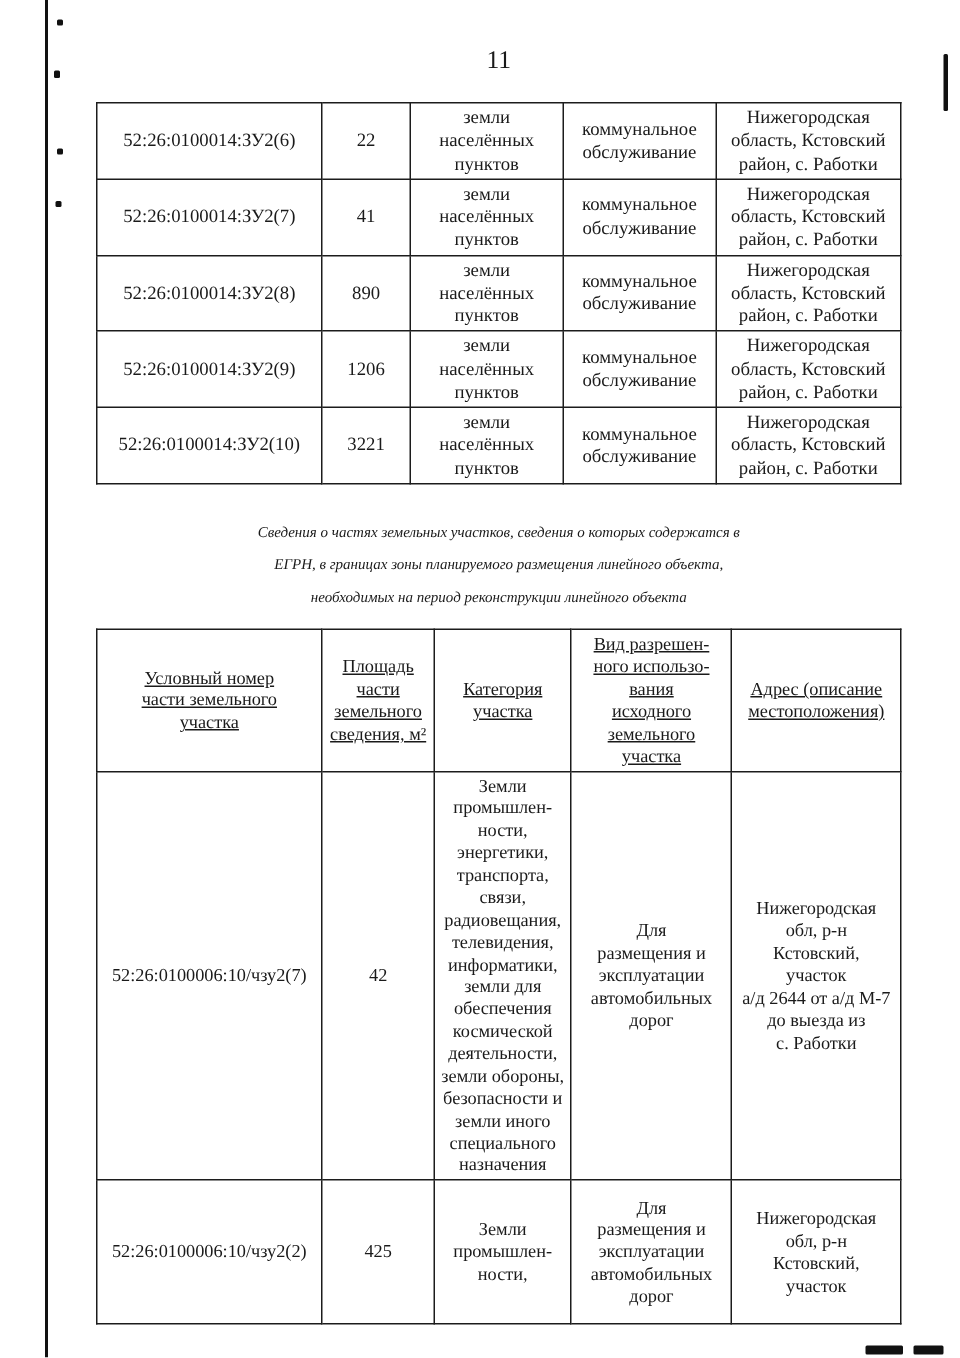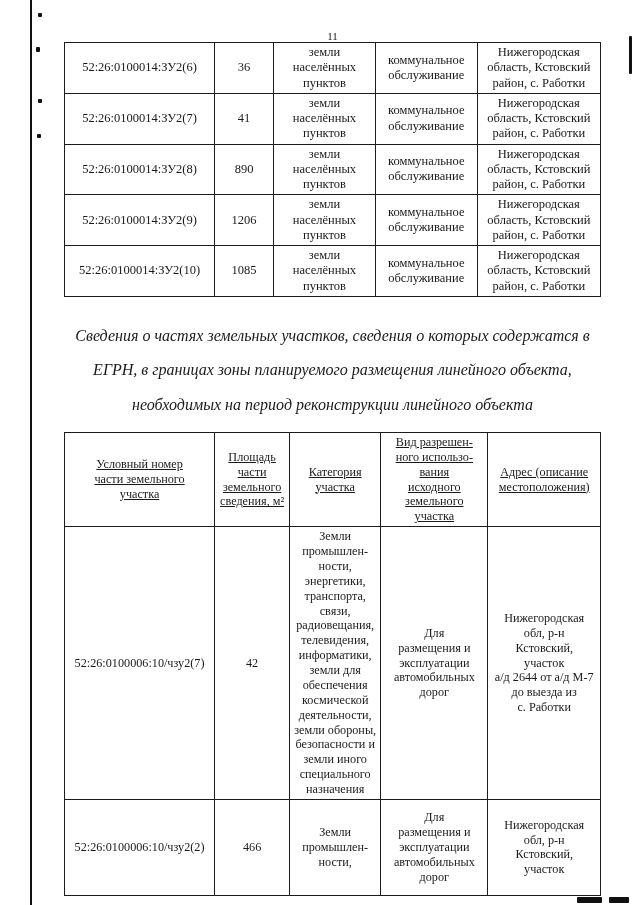--- a/index.html
+++ b/index.html
@@ -20,21 +20,21 @@
   .a3 { left: 38px; top: 99px;  width: 4px; height: 4px; }
   .a4 { left: 37px; top: 134px; width: 4px; height: 4px; }
   .a-right-top { left: 629px; top: 36px; width: 3px; height: 38px; }
   .a-bottom-1 { left: 577px; top: 897px; width: 25px; height: 6px; }
   .a-bottom-2 { left: 609px; top: 897px; width: 20px; height: 6px; }
 
   .content {
     position: absolute; left: 64px; top: 30px; width: 537px;
   }
   .page-number {
-    text-align: center; font-size: 11px; 
+    text-align: center; font-size: 17px; margin-bottom: 18px;
   }
   table {
     border-collapse: collapse; table-layout: fixed; width: 100%;
   }
   td, th {
     border: 1.4px solid #1c1c1c;
     text-align: center; vertical-align: middle;
     padding: 2px 3px;
     white-space: pre-line;
     font-weight: normal;
@@ -43,21 +43,21 @@
   .t1 td { height: 39px; }
   .t1 .c1 { width: 28%; }
   .t1 .c2 { width: 11%; }
   .t1 .c3 { width: 19%; }
   .t1 .c4 { width: 19%; }
   .t1 .c5 { width: 23%; }
 
   .section-heading {
     margin: 22px 0 10px 0;
     font-style: italic;
-    font-size: 16px;
+    font-size: 10px;
     text-align: center;
     line-height: 2.15;
     white-space: pre-line;
   }
 
   .t2 { font-size: 12.2px; line-height: 1.22; }
   .t2 .c1 { width: 28%; }
   .t2 .c2 { width: 14%; }
   .t2 .c3 { width: 17%; }
   .t2 .c4 { width: 20%; }
@@ -86,21 +86,21 @@
     <colgroup>
       <col class="c1">
         <col class="c2">
         <col class="c3">
         <col class="c4">
         <col class="c5">
     </colgroup>
     <tbody>
       <tr>
         <td>52:26:0100014:ЗУ2(6)</td>
-        <td>36</td>
+        <td>22</td>
         <td>земли
 населённых
 пунктов</td>
         <td>коммунальное
 обслуживание</td>
         <td>Нижегородская
 область, Кстовский
 район, с. Работки</td>
       </tr>
       <tr>
@@ -134,21 +134,21 @@
 населённых
 пунктов</td>
         <td>коммунальное
 обслуживание</td>
         <td>Нижегородская
 область, Кстовский
 район, с. Работки</td>
       </tr>
       <tr>
         <td>52:26:0100014:ЗУ2(10)</td>
-        <td>1085</td>
+        <td>3221</td>
         <td>земли
 населённых
 пунктов</td>
         <td>коммунальное
 обслуживание</td>
         <td>Нижегородская
 область, Кстовский
 район, с. Работки</td>
       </tr>
     </tbody>
@@ -217,21 +217,21 @@
         <td>Нижегородская
 обл, р-н
 Кстовский,
 участок
 а/д 2644 от а/д М-7
 до выезда из
 с. Работки</td>
       </tr>
       <tr class="row-short">
         <td>52:26:0100006:10/чзу2(2)</td>
-        <td>466</td>
+        <td>425</td>
         <td>Земли
 промышлен-
 ности,</td>
         <td>Для
 размещения и
 эксплуатации
 автомобильных
 дорог</td>
         <td>Нижегородская
 обл, р-н

